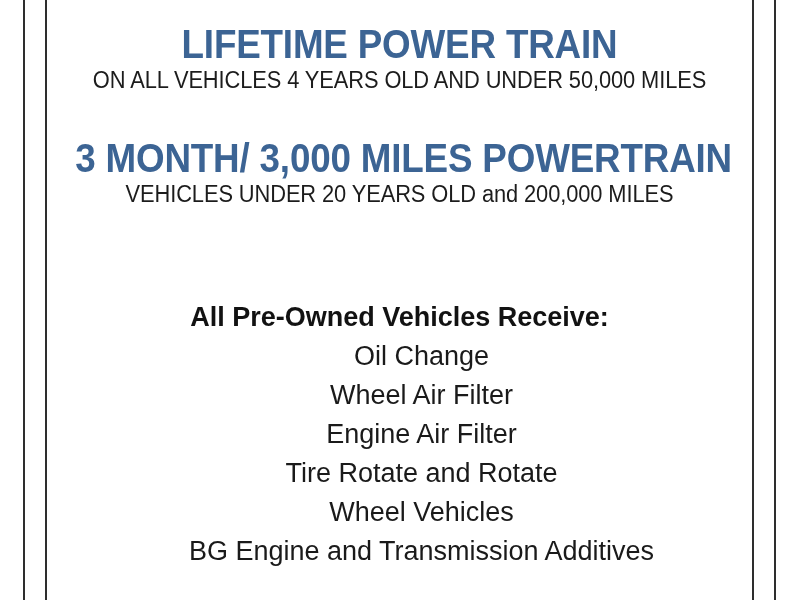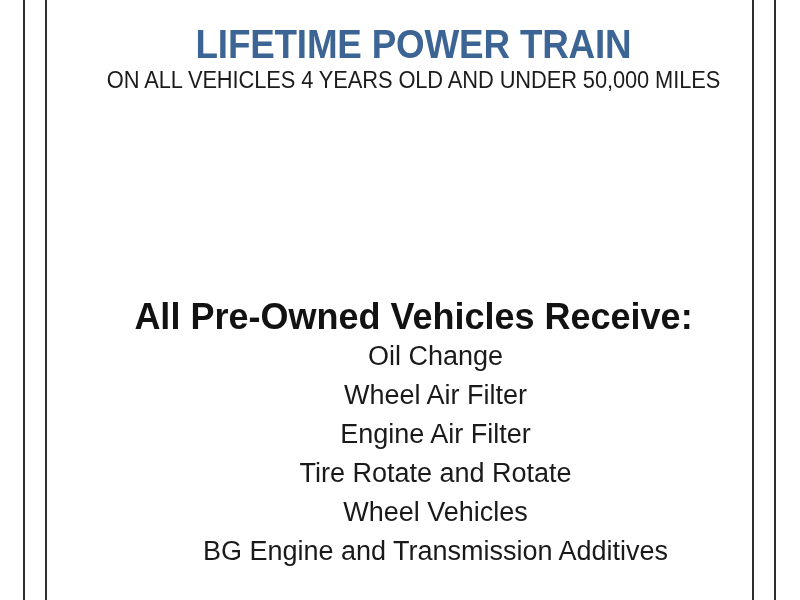--- a/index.html
+++ b/index.html
@@ -39,21 +39,20 @@
 
   
   .content {
     position: absolute;
     left: 47px;
     top: 0;
     width: 705px;
     height: 600px;
     text-align: center;
     box-sizing: border-box;
-    margin-left: 14px;
   }
 
   
   .warranty-block { width: 100%; }
 
   .warranty-title {
     font-family: "Liberation Sans Narrow", "Liberation Sans", sans-serif;
     font-weight: 700;
     font-size: 40px;
     line-height: 44px;
@@ -87,21 +86,21 @@
   #services {
     position: absolute;
     left: 0;
     top: 298px;
     width: 100%;
   }
 
   .services-heading {
     font-family: "Liberation Sans", sans-serif;
     font-weight: 700;
-    font-size: 36px;
+    font-size: 27px;
     line-height: 38px;
     color: #121212;
     margin: 0 0 1px 0;
     white-space: nowrap;
   }
 
   .services-list {
     list-style: none;
     margin: 0;
     padding: 0;
@@ -127,20 +126,24 @@
   <div class="rule rule-right-inner"></div>
   <div class="rule rule-right-outer"></div>
 
   <div class="content">
 
     <div class="warranty-block" id="block-lifetime">
       <div class="warranty-title">LIFETIME POWER TRAIN</div>
       <div class="warranty-sub">ON ALL VEHICLES 4 YEARS OLD AND UNDER 50,000 MILES</div>
     </div>
 
+    <div class="warranty-block" id="block-threemonth">
+      <div class="warranty-title">3 MONTH/ 3,000 MILES POWERTRAIN</div>
+      <div class="warranty-sub">VEHICLES UNDER 20 YEARS OLD and 200,000 MILES</div>
+    </div>
 
     <div id="services">
       <div class="services-heading">All Pre-Owned Vehicles Receive:</div>
       <ul class="services-list" id="services-list">
           <li>Oil Change</li>
           <li>Wheel Air Filter</li>
           <li>Engine Air Filter</li>
           <li>Tire Rotate and Rotate</li>
           <li>Wheel Vehicles</li>
           <li>BG Engine and Transmission Additives</li>

